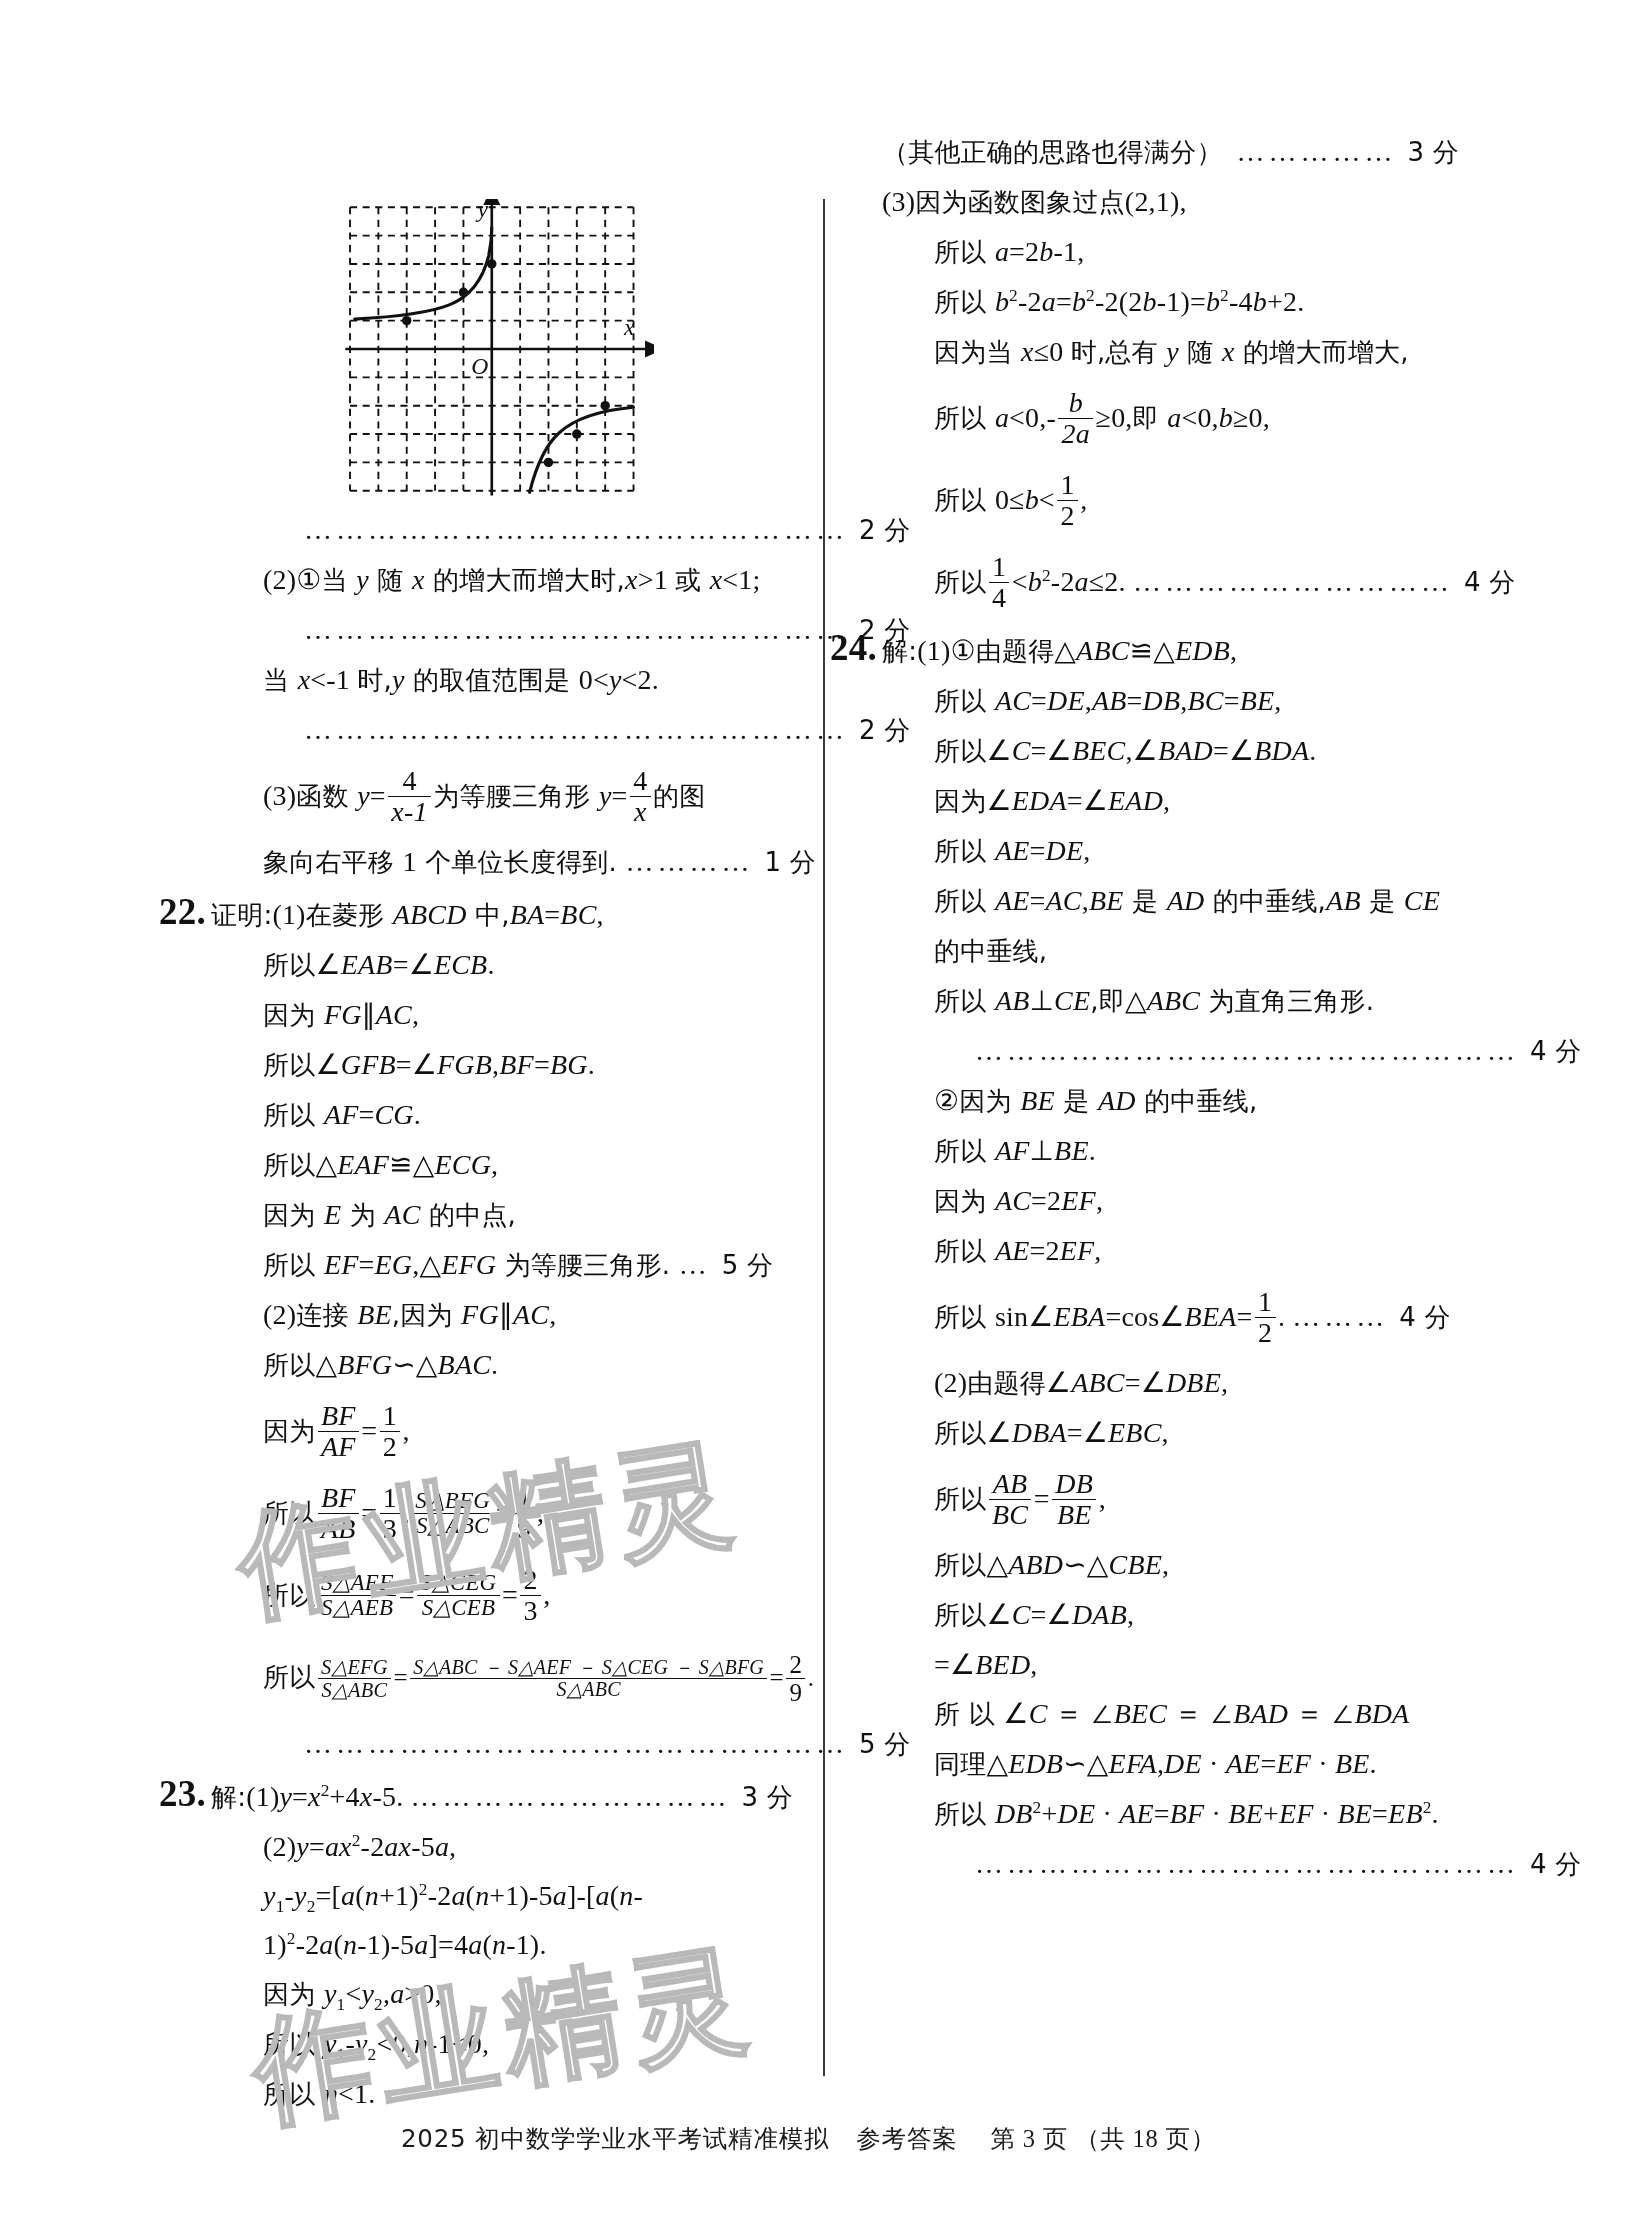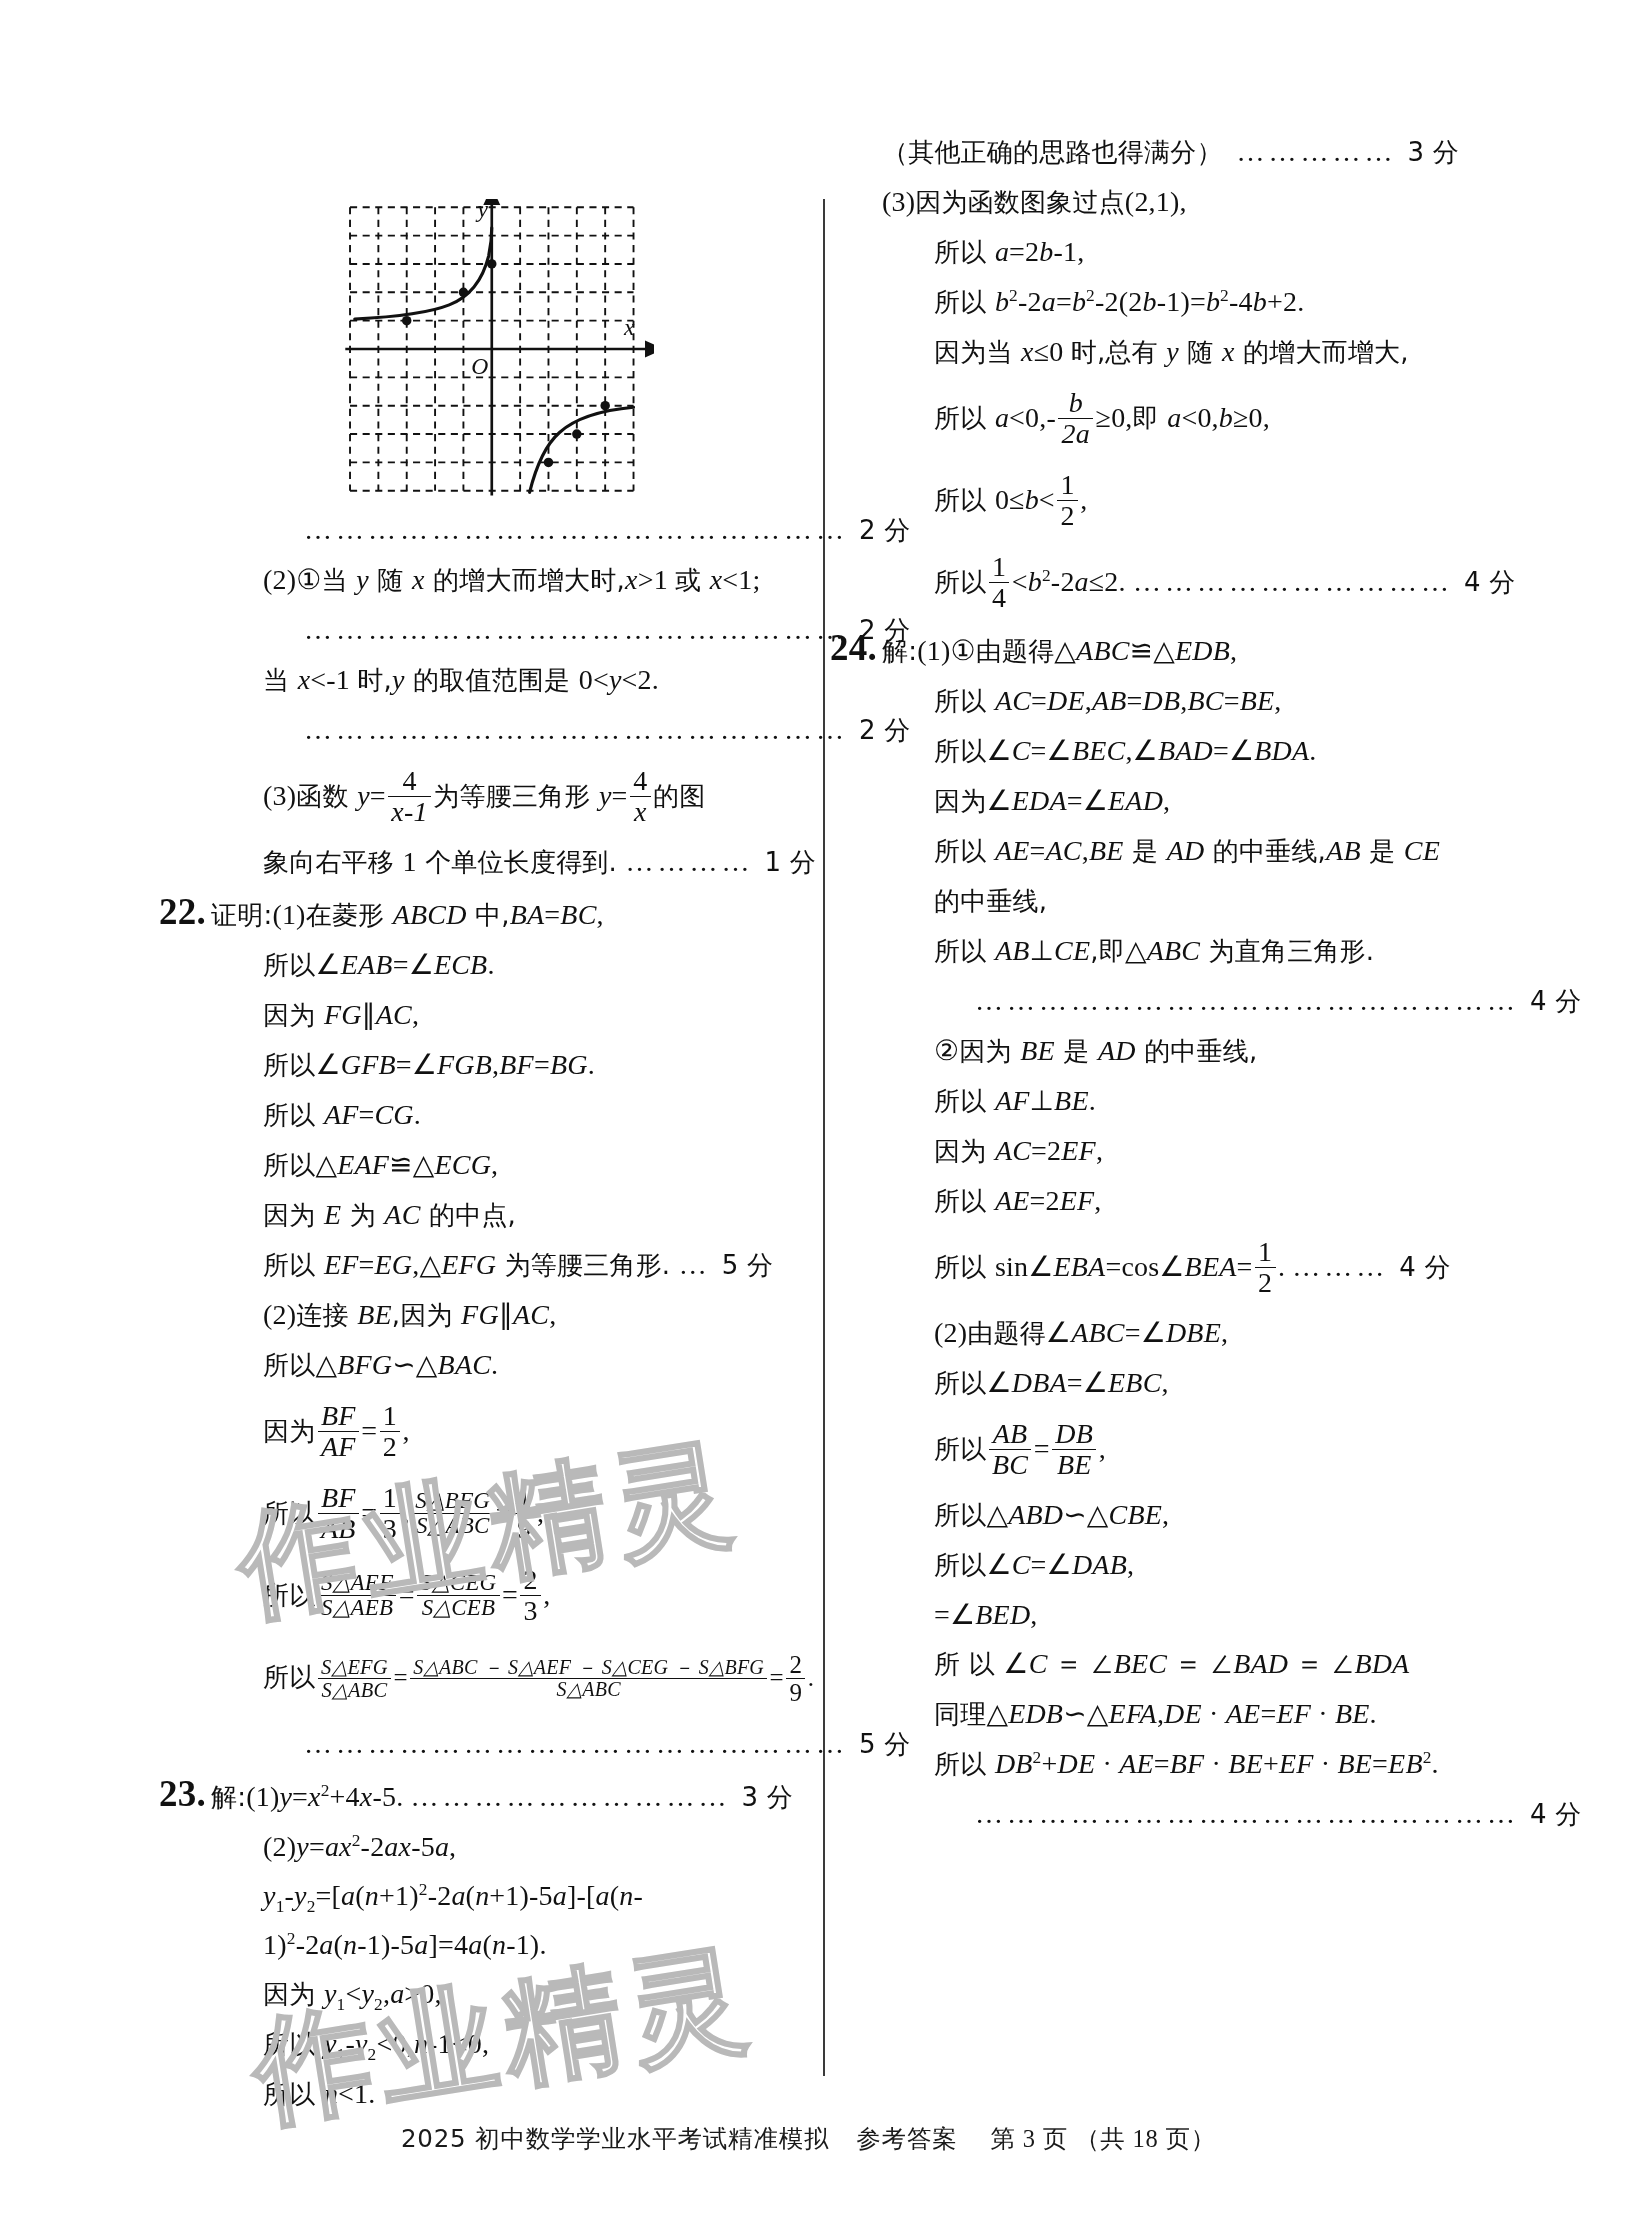--- a/index.html
+++ b/index.html
@@ -277,20 +277,23 @@
     <span class="ln ind">
       <span class="cn">所以 </span><span class="mi">AC</span><span class="mr">=</span><span class="mi">DE</span><span class="mr">,</span><span class="mi">AB</span><span class="mr">=</span><span class="mi">DB</span><span class="mr">,</span><span class="mi">BC</span><span class="mr">=</span><span class="mi">BE</span><span class="mr">,</span>
     </span>
     <span class="ln ind">
       <span class="cn">所以</span><span class="mr">∠</span><span class="mi">C</span><span class="mr">=∠</span><span class="mi">BEC</span><span class="mr">,∠</span><span class="mi">BAD</span><span class="mr">=∠</span><span class="mi">BDA</span><span class="mr">.</span>
     </span>
     <span class="ln ind">
       <span class="cn">因为</span><span class="mr">∠</span><span class="mi">EDA</span><span class="mr">=∠</span><span class="mi">EAD</span><span class="mr">,</span>
     </span>
     <span class="ln ind">
+      <span class="cn">所以 </span><span class="mi">AE</span><span class="mr">=</span><span class="mi">DE</span><span class="mr">,</span>
+    </span>
+    <span class="ln ind">
       <span class="cn">所以 </span><span class="mi">AE</span><span class="mr">=</span><span class="mi">AC</span><span class="mr">,</span><span class="mi">BE</span><span class="cn"> 是 </span><span class="mi">AD</span><span class="cn"> 的中垂线,</span><span class="mi">AB</span><span class="cn"> 是 </span><span class="mi">CE</span>
     </span>
     <span class="ln ind">
       <span class="cn">的中垂线,</span>
     </span>
     <span class="ln ind">
       <span class="cn">所以 </span><span class="mi">AB</span><span class="mr">⊥</span><span class="mi">CE</span><span class="cn">,即</span><span class="mr">△</span><span class="mi">ABC</span><span class="cn"> 为直角三角形.</span>
     </span>
     <span class="ln dots-line">
       <span class="leader">……………………………………………</span><span class="pts cn">4 分</span>

